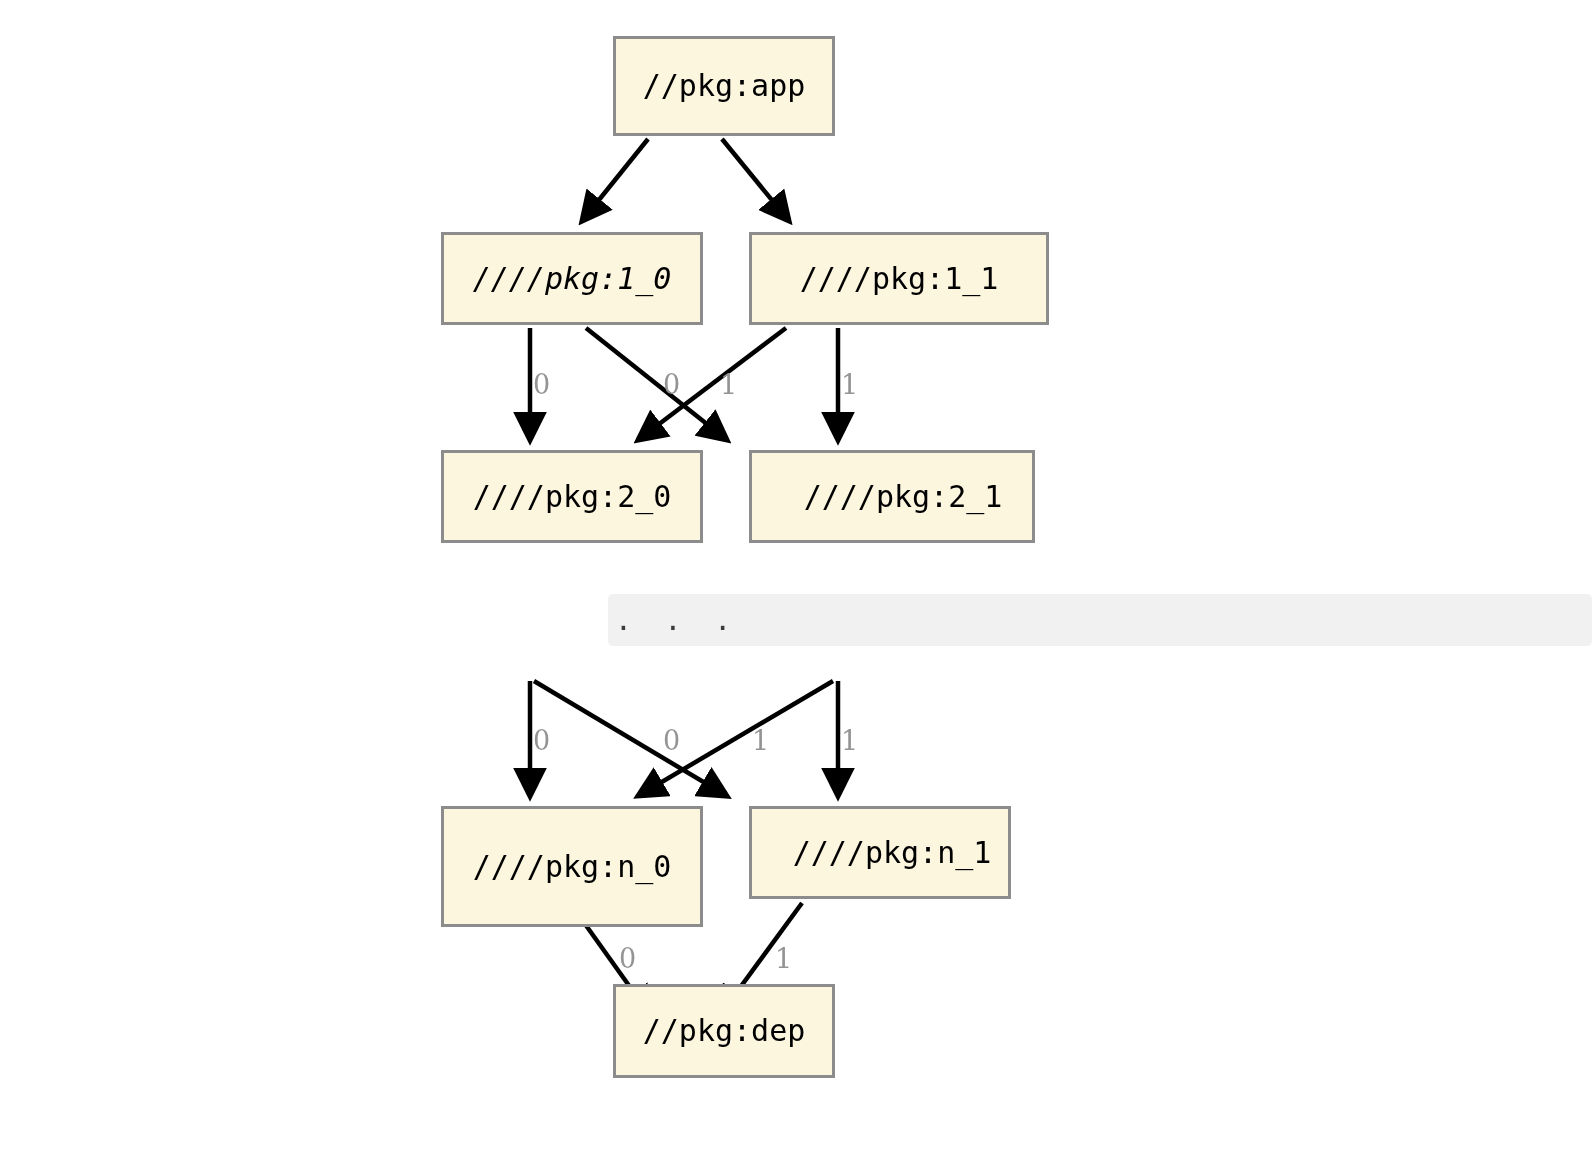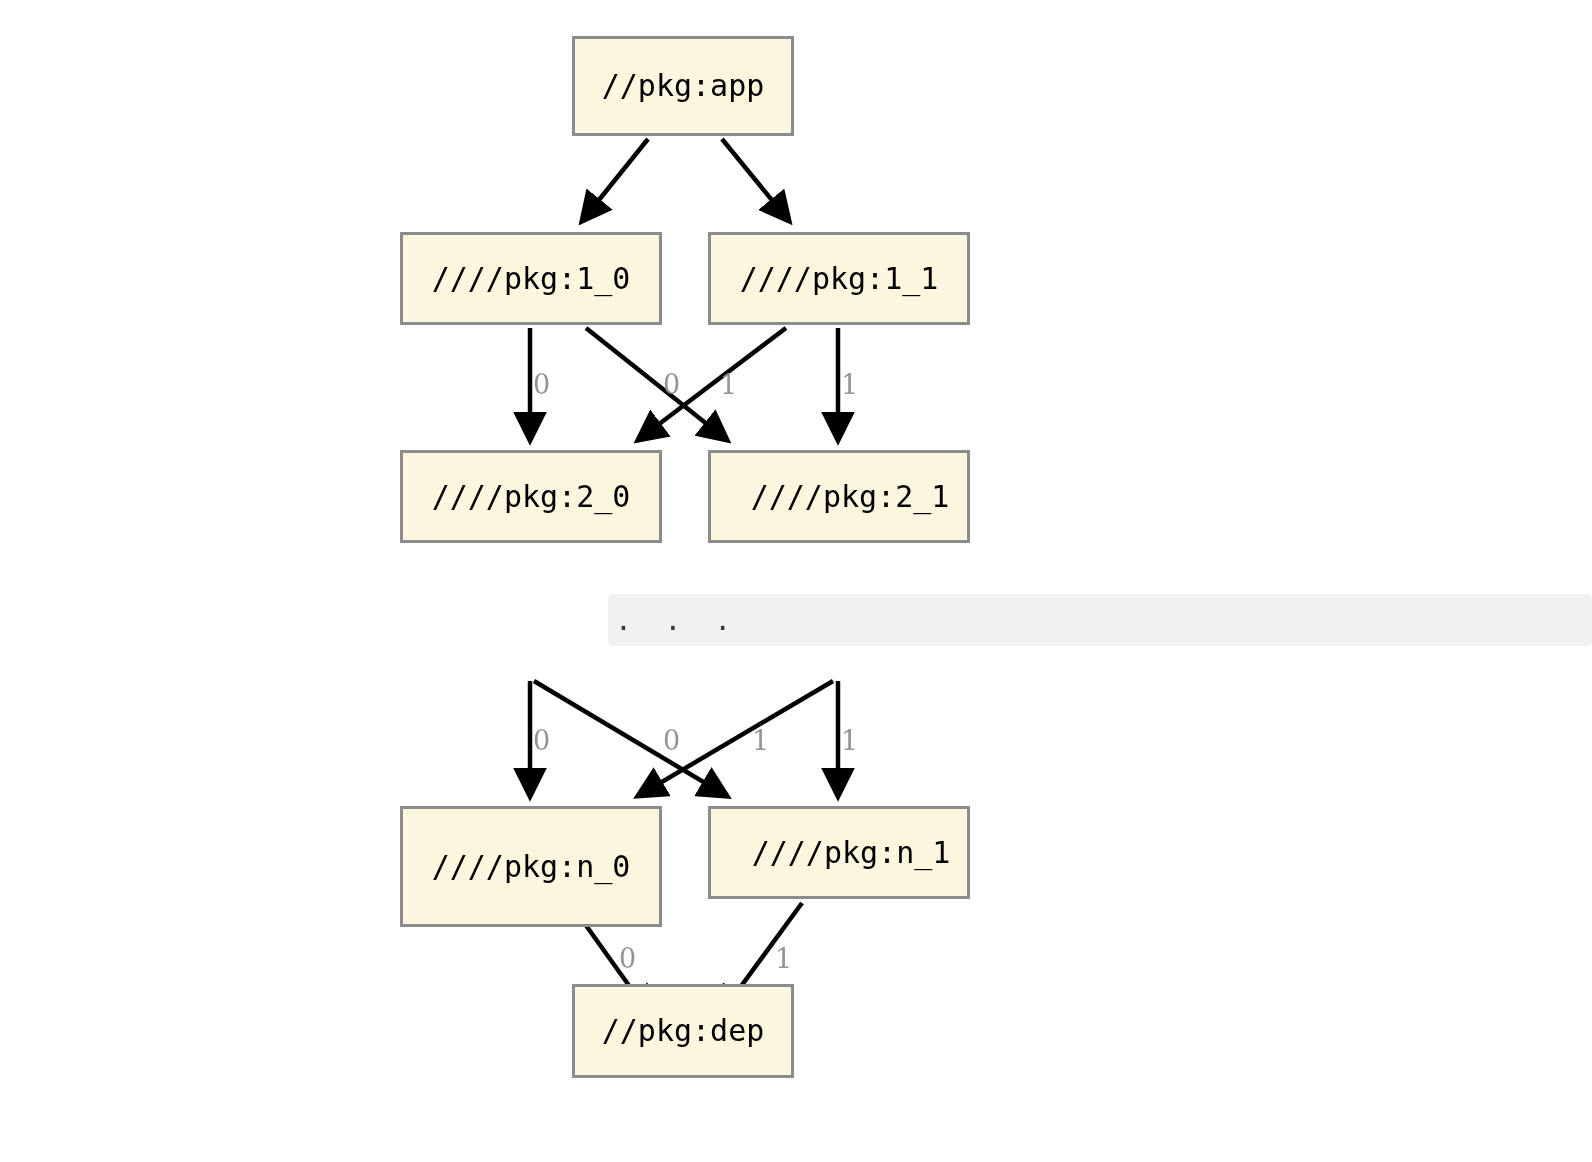--- a/index.html
+++ b/index.html
@@ -32,20 +32,21 @@
     background: #fdf6df;
     border: 3px solid #8c8c8c;
     display: flex;
     align-items: center;
     justify-content: center;
     font-family: "DejaVu Sans Mono", "Liberation Mono", monospace;
     font-size: 30px;
     color: #000000;
     letter-spacing: 0px;
     white-space: nowrap;
+    margin-left: 41px;
   }
   .node-label {
     font-family: "DejaVu Sans Mono", "Liberation Mono", monospace;
     font-size: 30px;
     line-height: 1;
     color: #000000;
   }
   .edge-label {
     position: absolute;
     font-family: "DejaVu Serif", "Liberation Serif", serif;
@@ -131,33 +132,33 @@
 
     <g>
       <line x1="802" y1="903" x2="720" y2="1015" stroke="#000000" stroke-width="4.5" marker-end="url(#arrow)"></line>
     </g>
   </svg>
 
   <div class="node" style="left:572px; top:36px; width:222px; height:100px;">
     <span class="node-label">//pkg:app</span>
   </div>
 
-  <div class="node" style="left:400px; top:232px; width:262px; height:93px;">
+  <div class="node" style="left:400px; top:232px; width:262px; height:93px;font-style:italic;">
     <span class="node-label">////pkg:1_0</span>
   </div>
 
-  <div class="node" style="left:708px; top:232px; width:262px; height:93px;">
+  <div class="node" style="left:708px; top:232px; width:300px; height:93px;">
     <span class="node-label">////pkg:1_1</span>
   </div>
 
   <div class="node" style="left:400px; top:450px; width:262px; height:93px;">
     <span class="node-label">////pkg:2_0</span>
   </div>
 
-  <div class="node" style="left:708px; top:450px; width:262px; height:93px;padding-left:22px;">
+  <div class="node" style="left:708px; top:450px; width:286px; height:93px;padding-left:22px;">
     <span class="node-label">////pkg:2_1</span>
   </div>
 
   <div class="node" style="left:400px; top:806px; width:262px; height:121px;">
     <span class="node-label">////pkg:n_0</span>
   </div>
 
   <div class="node" style="left:708px; top:806px; width:262px; height:93px;padding-left:24px;">
     <span class="node-label">////pkg:n_1</span>
   </div>

